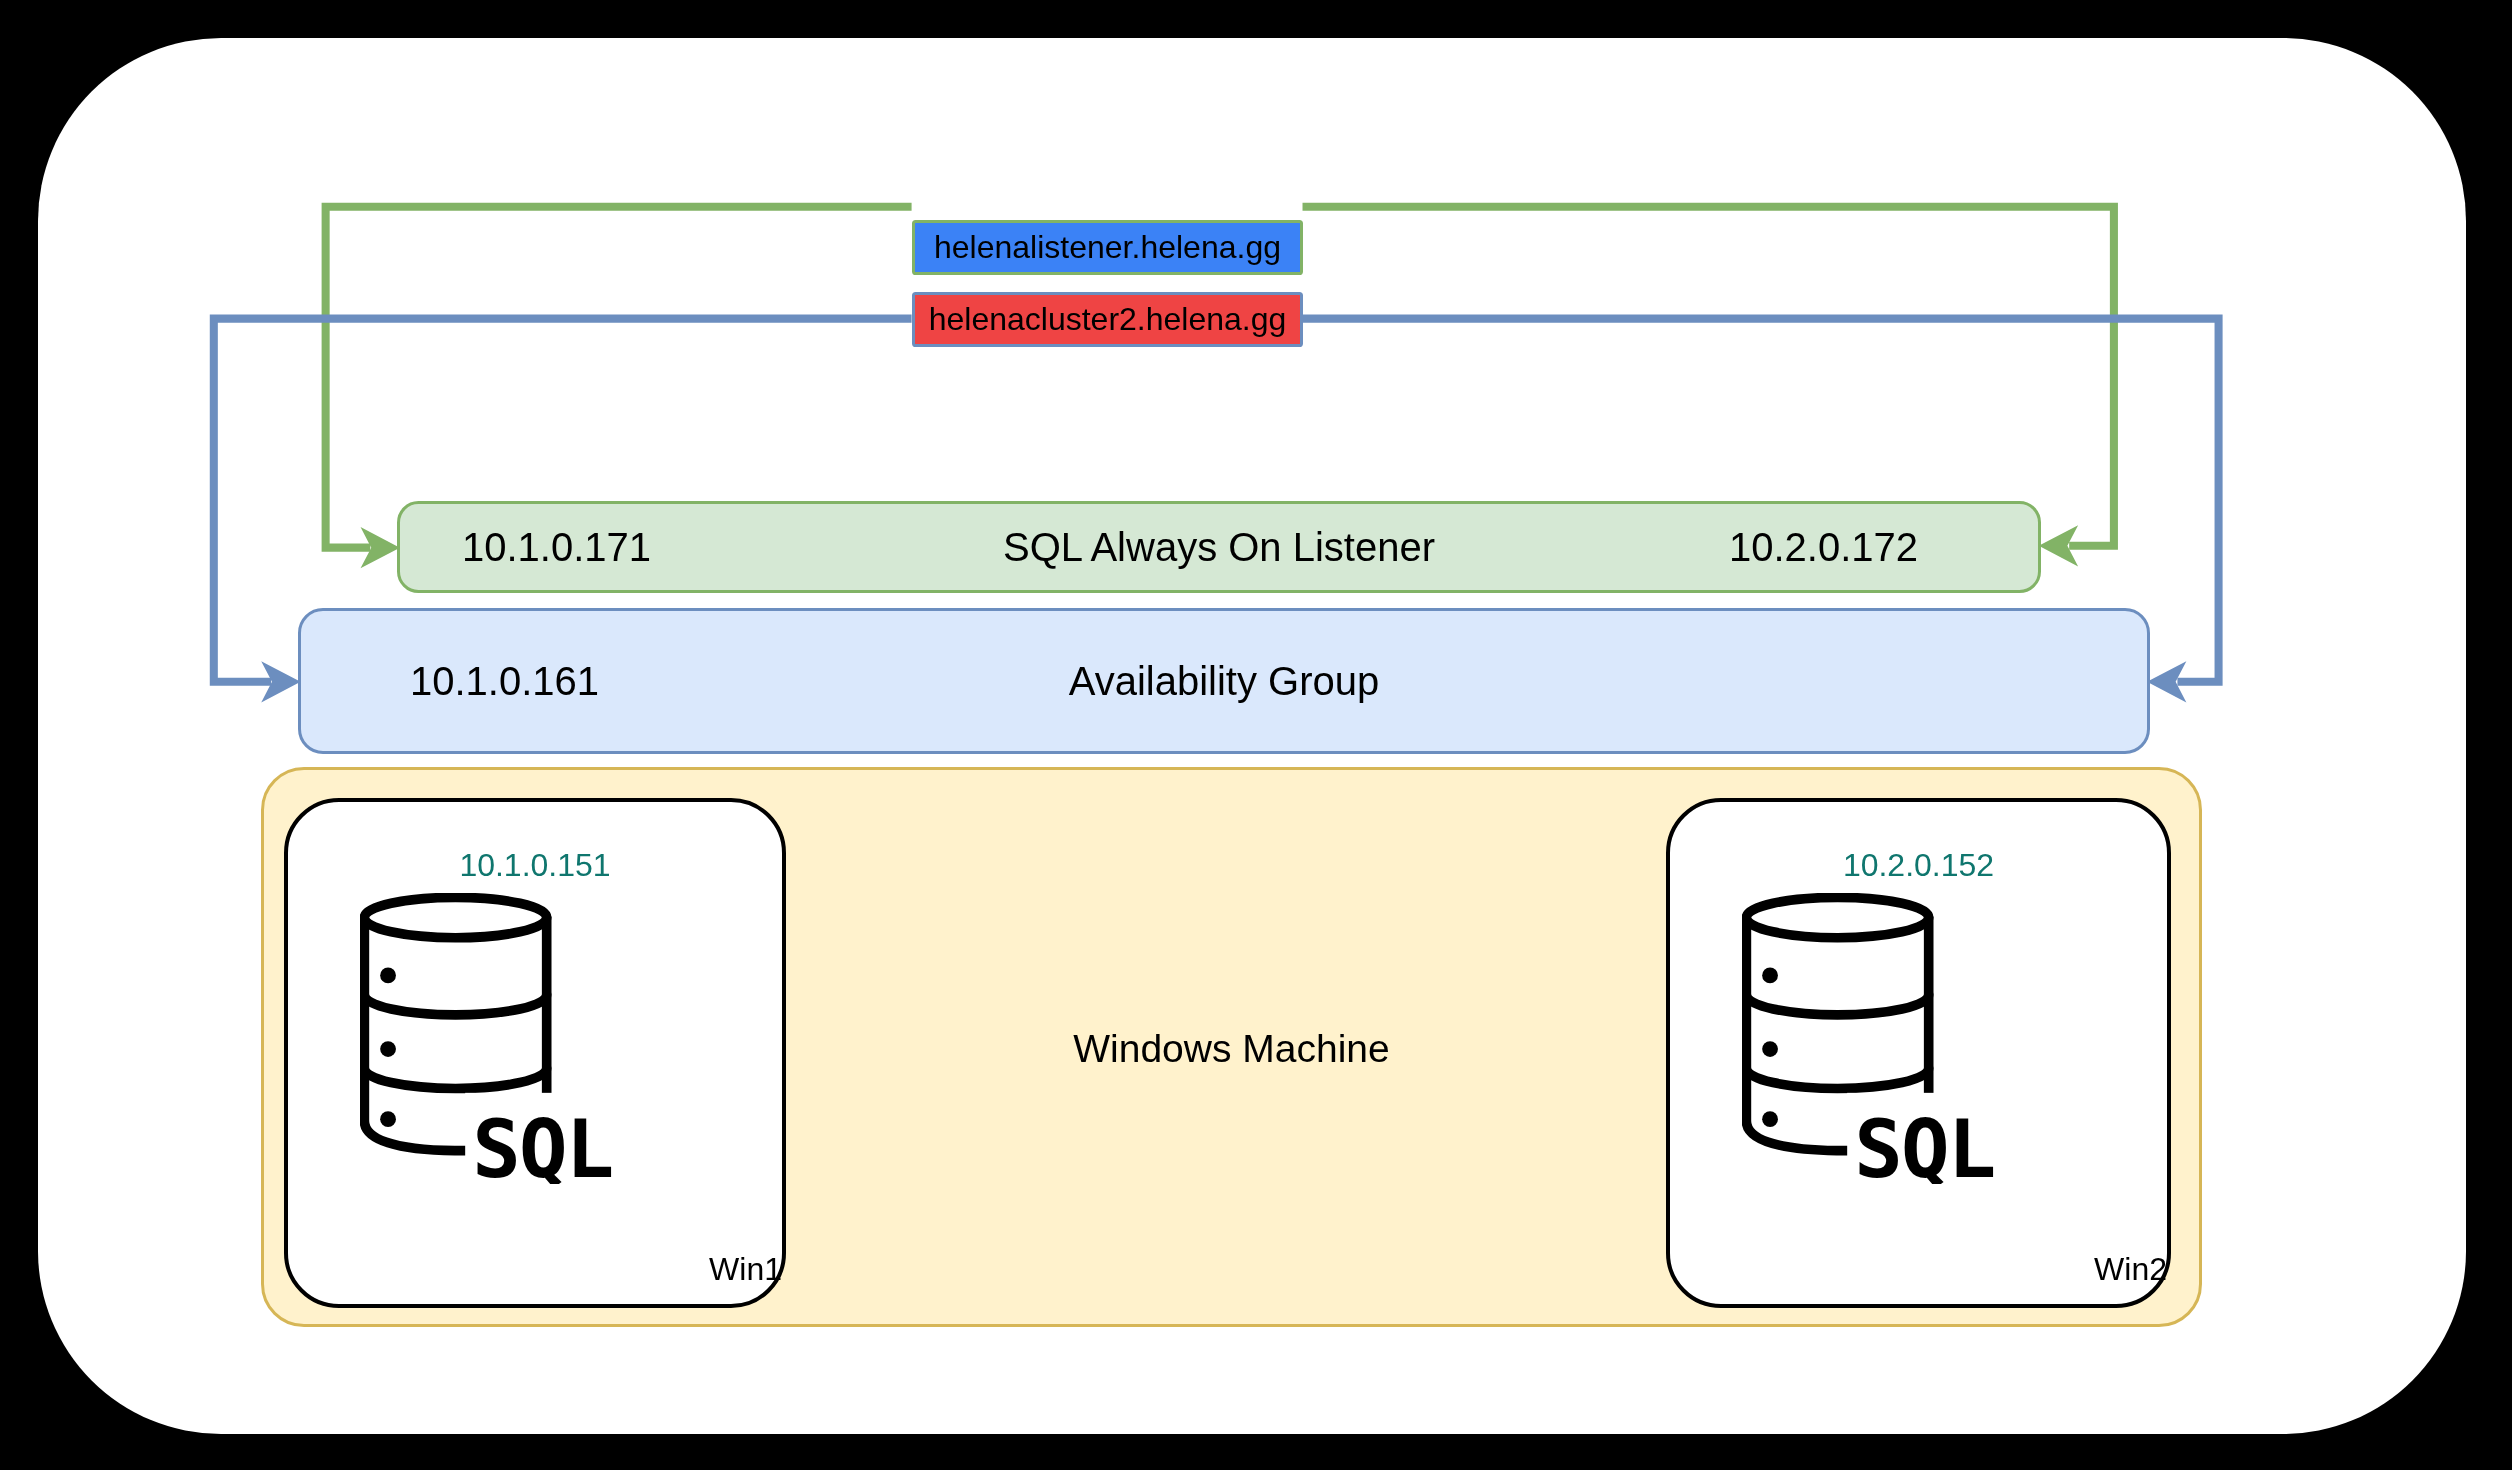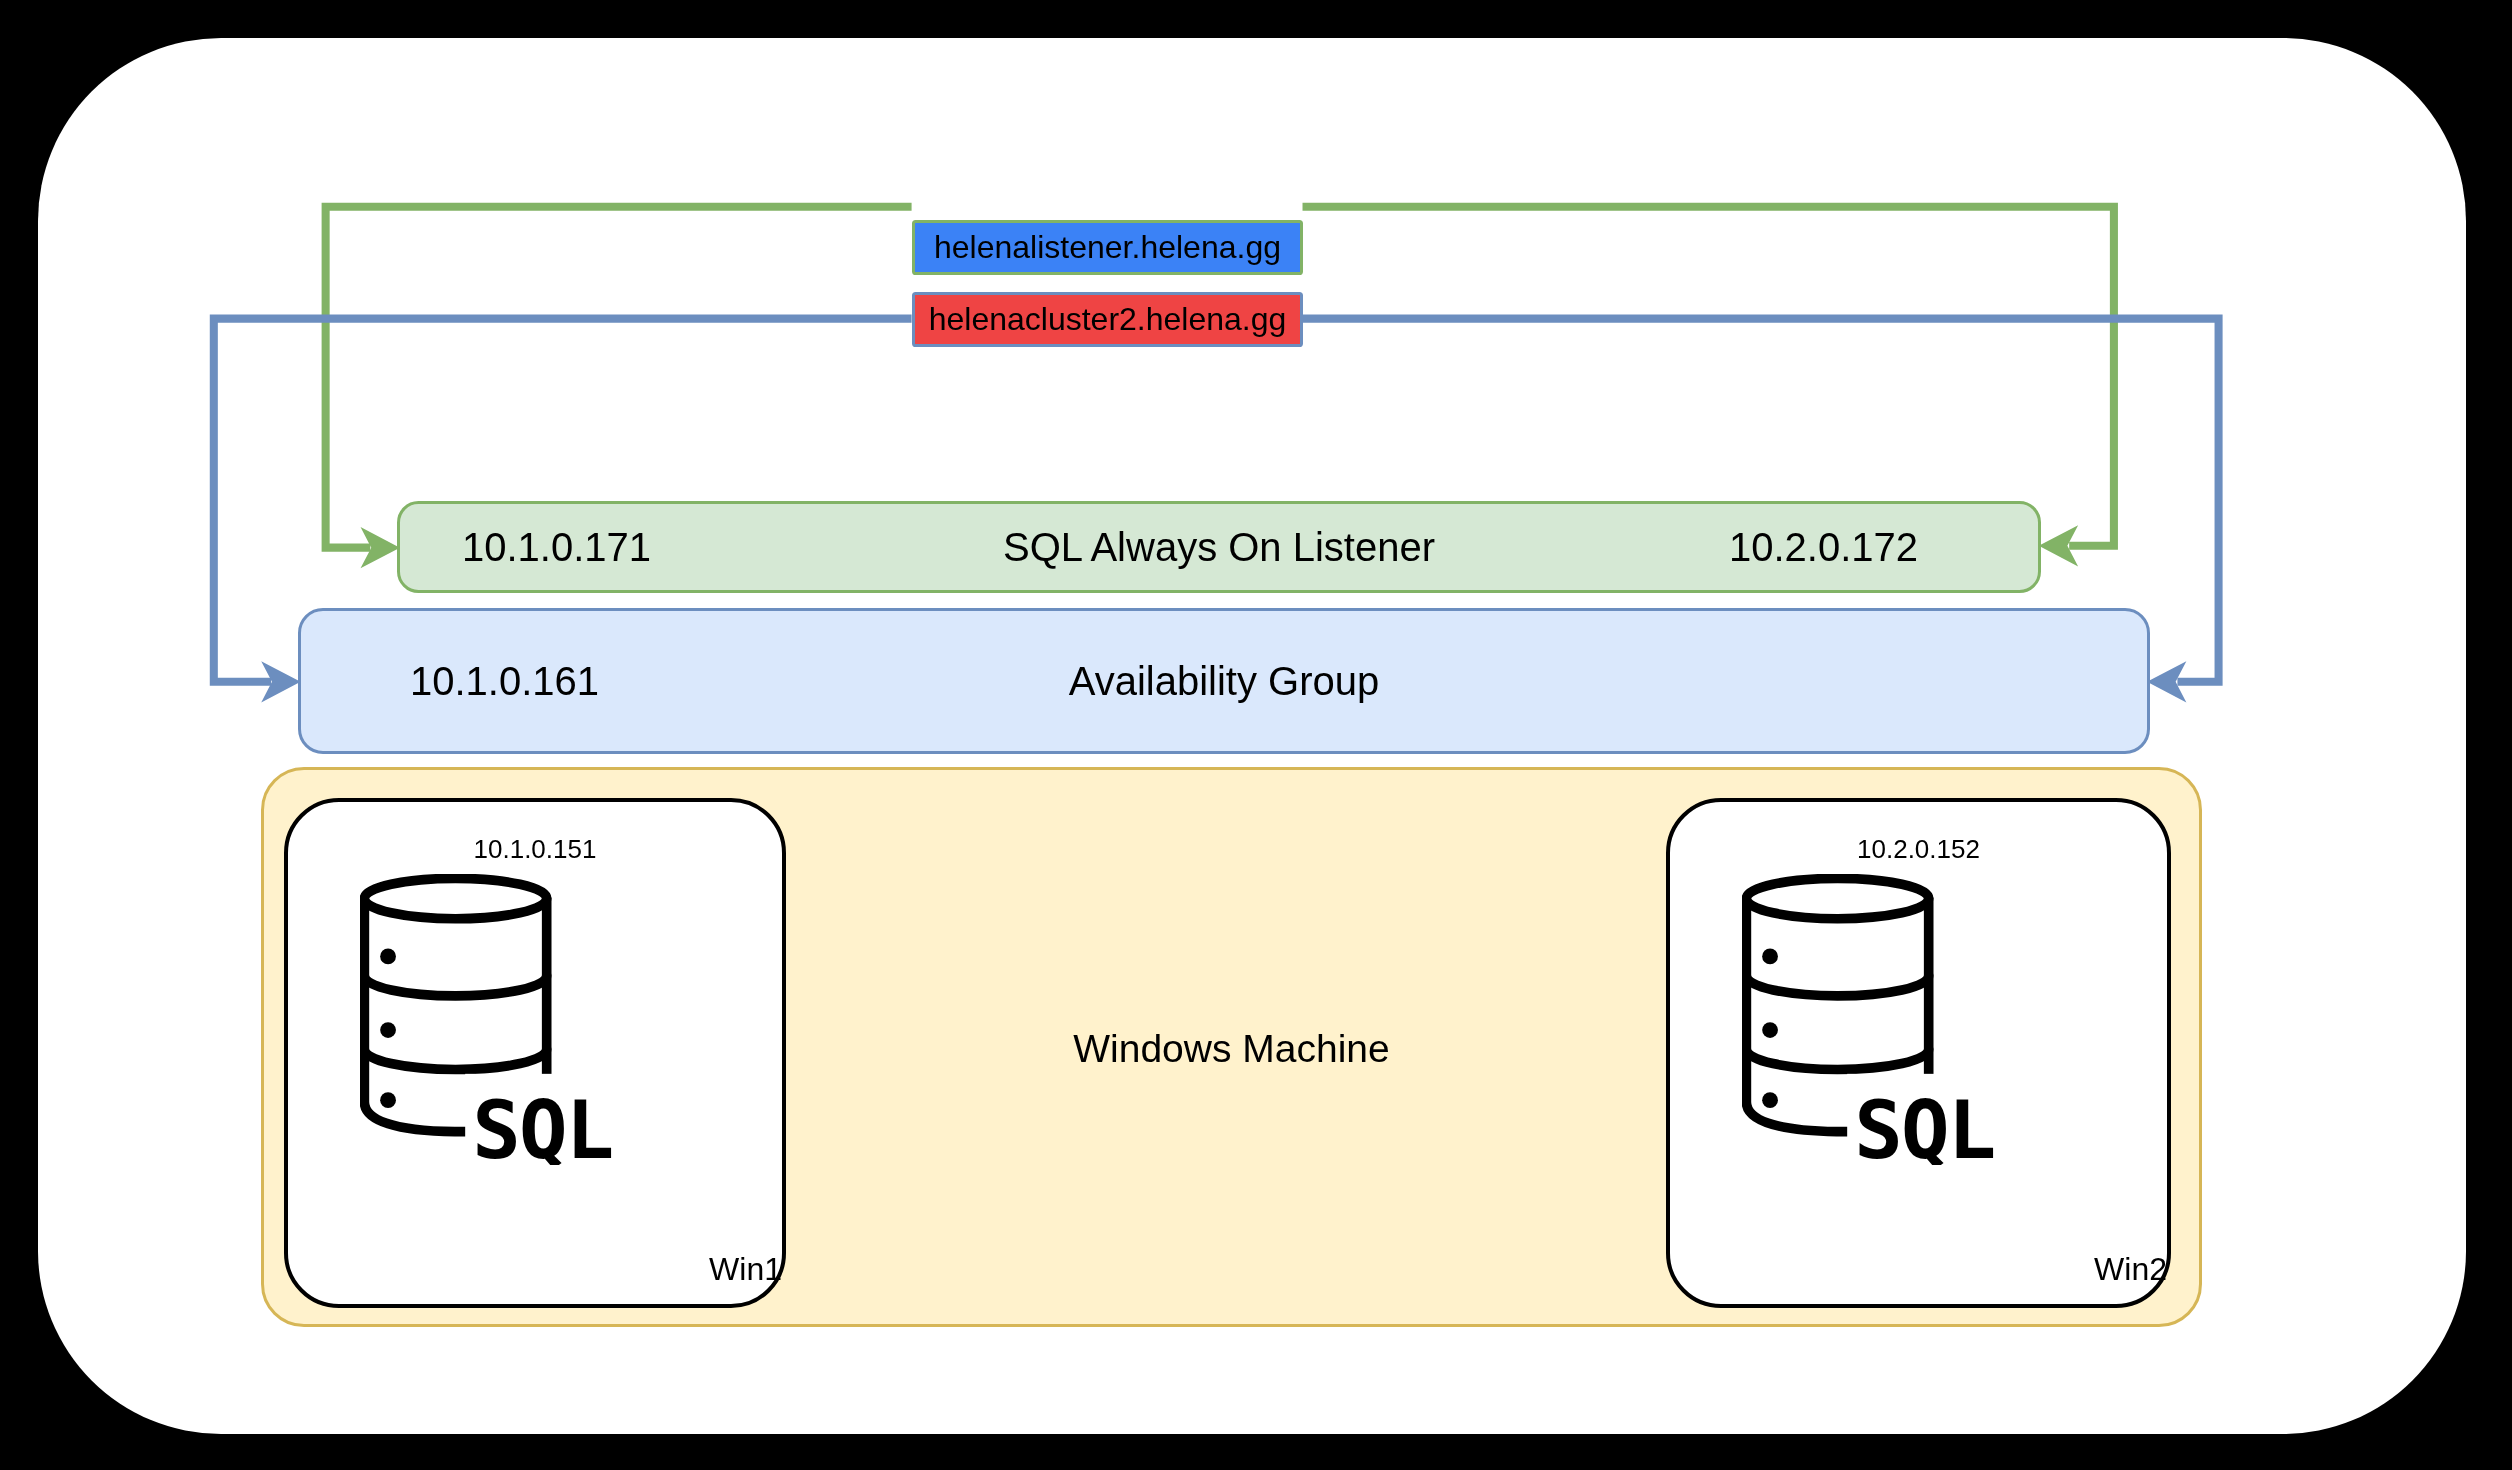--- a/index.html
+++ b/index.html
@@ -107,24 +107,24 @@
     top:798px;
     height:510px;
     box-sizing:border-box;
     background:#ffffff;
     border:4.5px solid #000000;
     border-radius:55px;
   }
   .node.n1{ left:284px; width:502px; }
   .node.n2{ left:1666px; width:505px; }
   .node-ip{
-    margin-top:32px;
+    margin-top:45px;
     text-align:center;
-    font-size:26px;
-    color:#000000;
+    font-size:32px;
+    color:#0f766e;
     white-space:nowrap;
   }
   .sqlicon{
     display:block;
     margin:9px 0 0 72px;
     width:298px; height:291px;
   }
   .node-name{
     position:absolute;
     left:0; right:0; bottom:16px;

